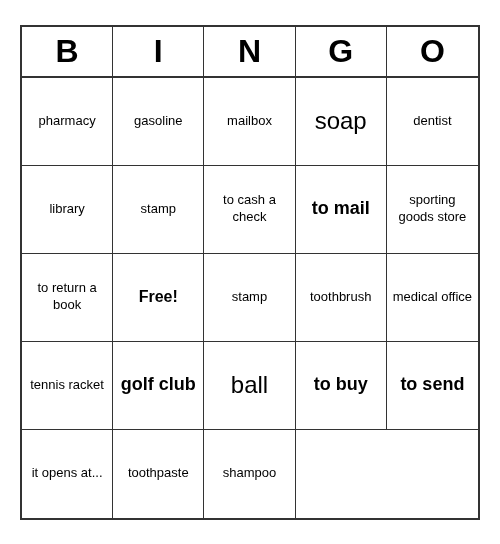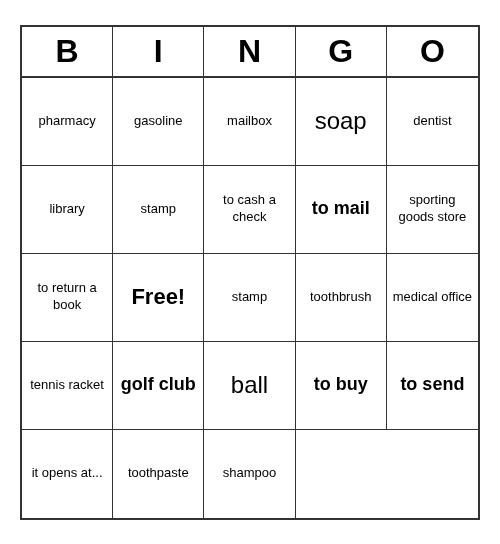--- a/index.html
+++ b/index.html
@@ -56,21 +56,21 @@
     }
     .bingo-cell.large {
       font-size: 24px;
       font-weight: normal;
     }
     .bingo-cell.medium {
       font-size: 18px;
       font-weight: bold;
     }
     .bingo-cell.free {
-      font-size: 22px;
+      font-size: 16px;
       font-weight: bold;
     }
   </style>
 </head>
 <body>
 
 <div class="bingo-card">
   <div class="bingo-header">
   <div class="bingo-header-cell">B</div>
       <div class="bingo-header-cell">I</div>

